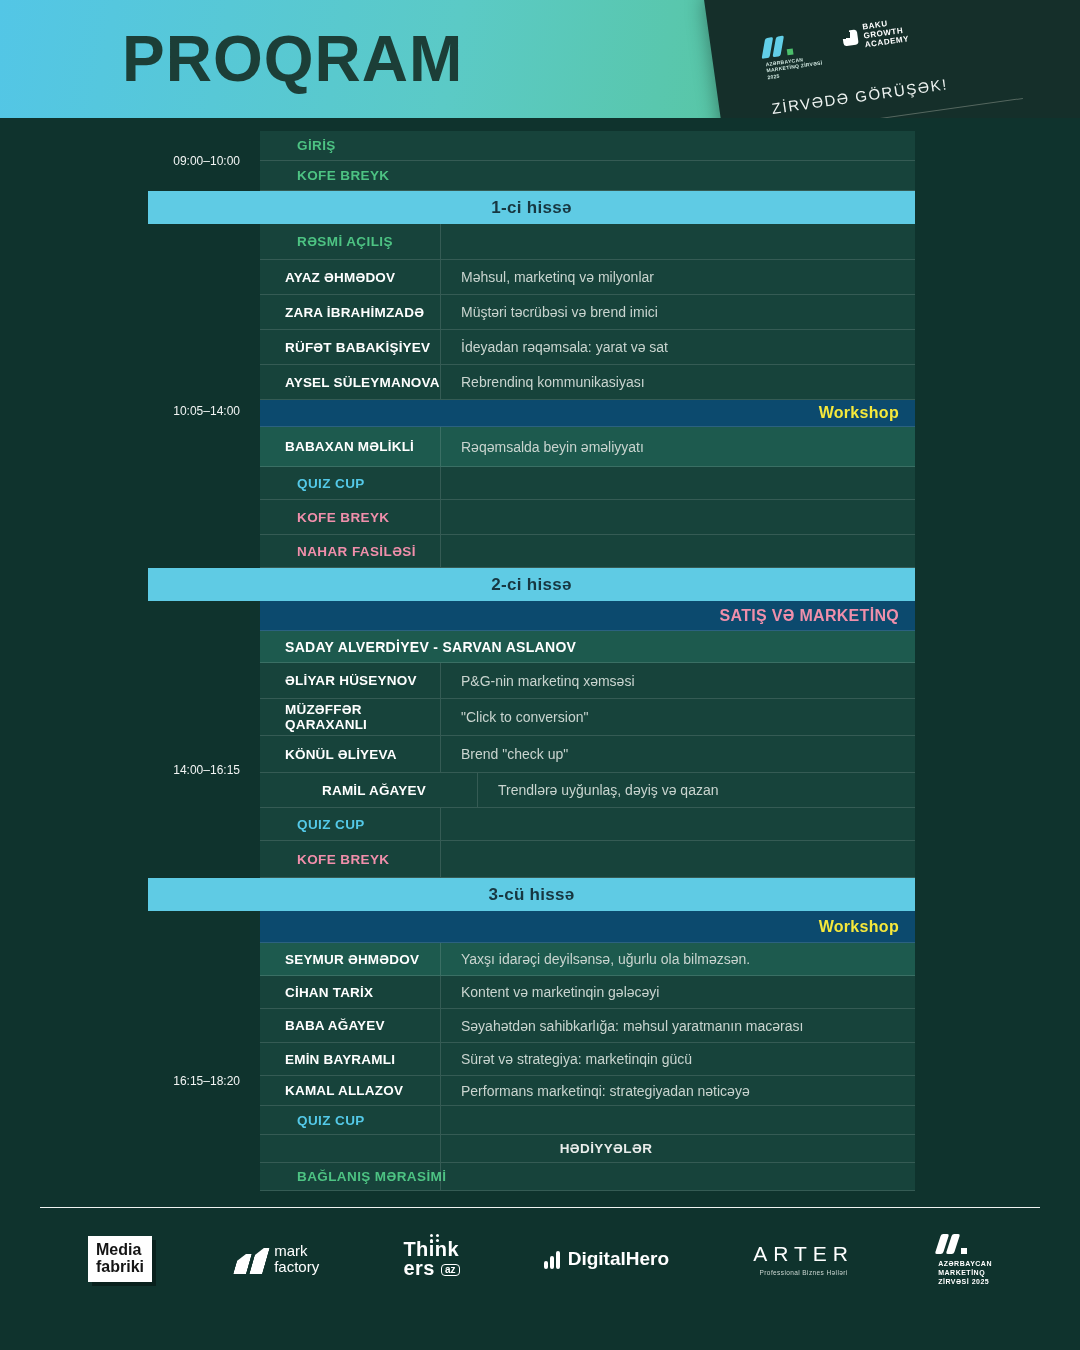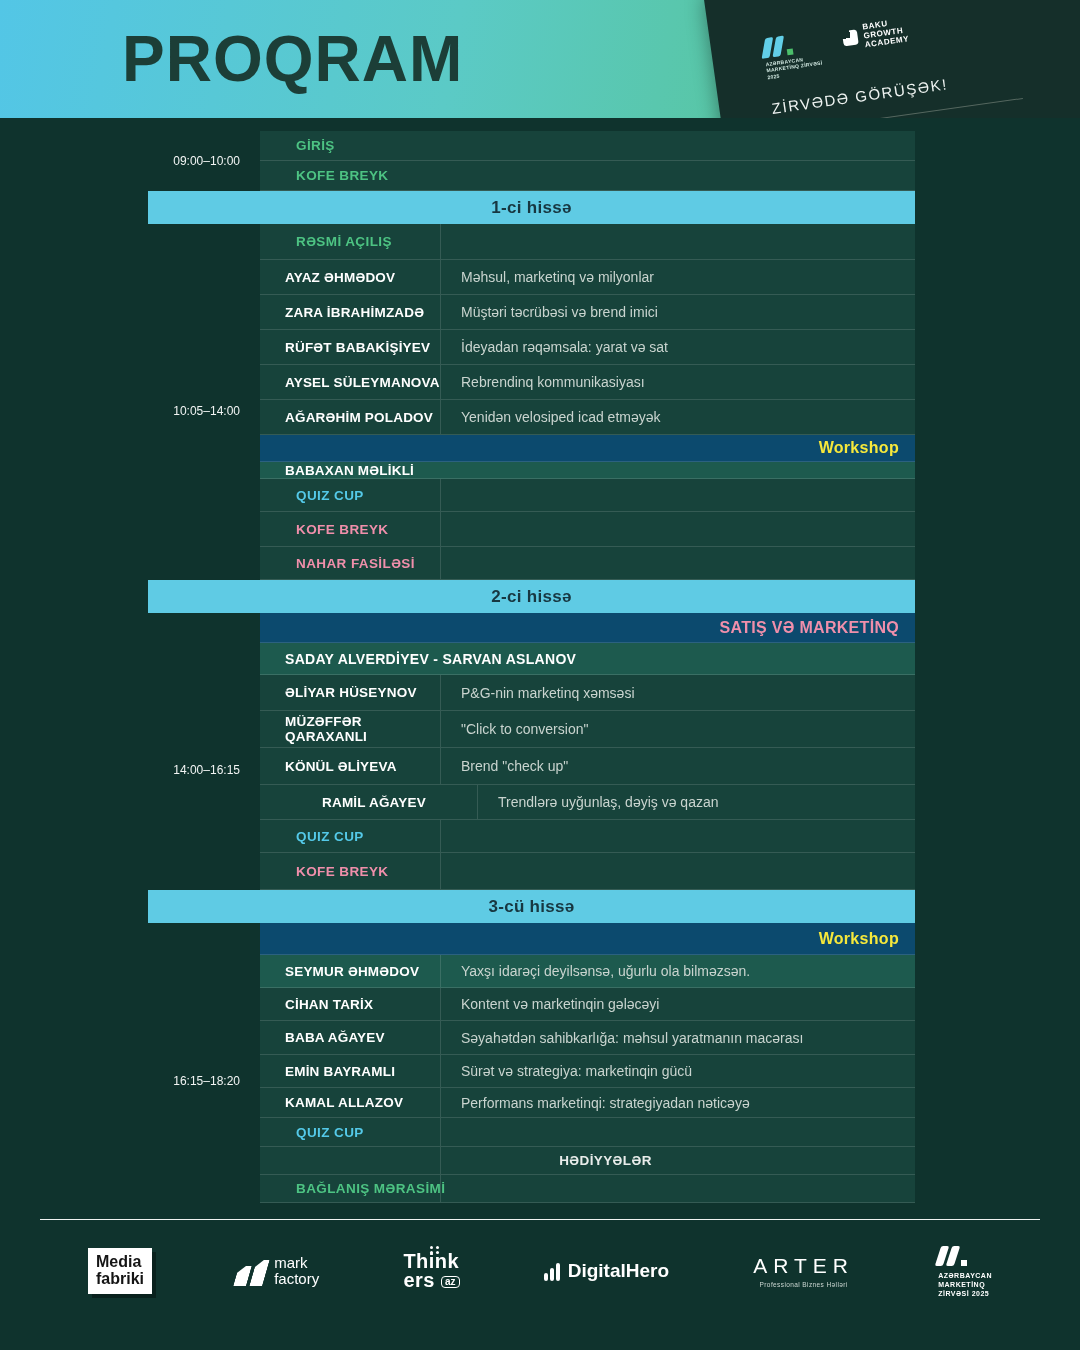--- a/index.html
+++ b/index.html
@@ -44,21 +44,21 @@
   .row{position:relative;z-index:1;display:flex;align-items:center;
     margin-left:260px;width:655px;background:#17433b;
     border-bottom:1px solid rgba(255,255,255,.13);}
   .row.banner{margin-left:148px;width:767px;background:#5fcbe4;border-bottom:none;
     justify-content:center;}
   .row.banner span{font-size:17px;font-weight:700;color:#173741;letter-spacing:.3px;}
   .row.band{background:#0c4a6e;justify-content:flex-end;padding-right:16px;}
   .row.band span{font-size:16px;font-weight:700;letter-spacing:.3px;}
   .row.highlight{background:#1d5a4e;}
   .row.wide span{padding-left:25px;font-size:14px;font-weight:700;color:#fff;letter-spacing:.3px;}
-  .row.simple .label{padding-left:25px;font-size:13.5px;font-weight:700;letter-spacing:.4px;margin-left:11px;}
+  .row.simple .label{padding-left:37px;font-size:13.5px;font-weight:700;letter-spacing:.4px;}
   .cell-divider{position:absolute;left:180px;top:0;bottom:0;width:1px;background:rgba(255,255,255,.13);}
   .row.speaker .name{width:180px;padding-left:25px;font-size:13.5px;font-weight:700;
     color:#ffffff;letter-spacing:.2px;}
   .row.speaker .topic{flex:1;align-self:stretch;display:flex;align-items:center;
     border-left:1px solid rgba(255,255,255,.13);padding-left:20px;
     font-size:14px;font-weight:400;color:#c9d4cf;}
   .time{position:absolute;right:840px;color:#f2f5f4;font-size:12px;font-weight:500;
     white-space:nowrap;transform:translateY(-50%);}
 
   
@@ -165,29 +165,26 @@
         <div class="topic">Müştəri təcrübəsi və brend imici</div>
       </div>
       <div class="row speaker" style="height: 35px;">
         <div class="name">RÜFƏT BABAKİŞİYEV</div>
         <div class="topic">İdeyadan rəqəmsala: yarat və sat</div>
       </div>
       <div class="row speaker" style="height: 35px;">
         <div class="name">AYSEL SÜLEYMANOVA</div>
         <div class="topic">Rebrendinq kommunikasiyası</div>
       </div>
-      <div class="row speaker" style="height: 35px;">
-        <div class="name">AĞARƏHİM POLADOV</div>
-        <div class="topic">Yenidən velosiped icad etməyək</div>
-      </div>
       <div class="row band" style="height: 27px;">
         <span style="color: rgb(246, 232, 59);">Workshop</span>
       </div>
-      <div class="row speaker highlight" style="height: 17px;">
+      <div class="row speaker highlight" style="height: 40px;">
         <div class="name">BABAXAN MƏLİKLİ</div>
+        <div class="topic">Rəqəmsalda beyin əməliyyatı</div>
       </div>
       <div class="row simple" style="height: 33px;">
         <div class="cell-divider"></div>
         <span class="label" style="color: rgb(84, 201, 232);">QUIZ CUP</span>
       </div>
       <div class="row simple" style="height: 35px;">
         <div class="cell-divider"></div>
         <span class="label" style="color: rgb(240, 143, 171);">KOFE BREYK</span>
       </div>
       <div class="row simple" style="height: 33px; text-align: center;">

